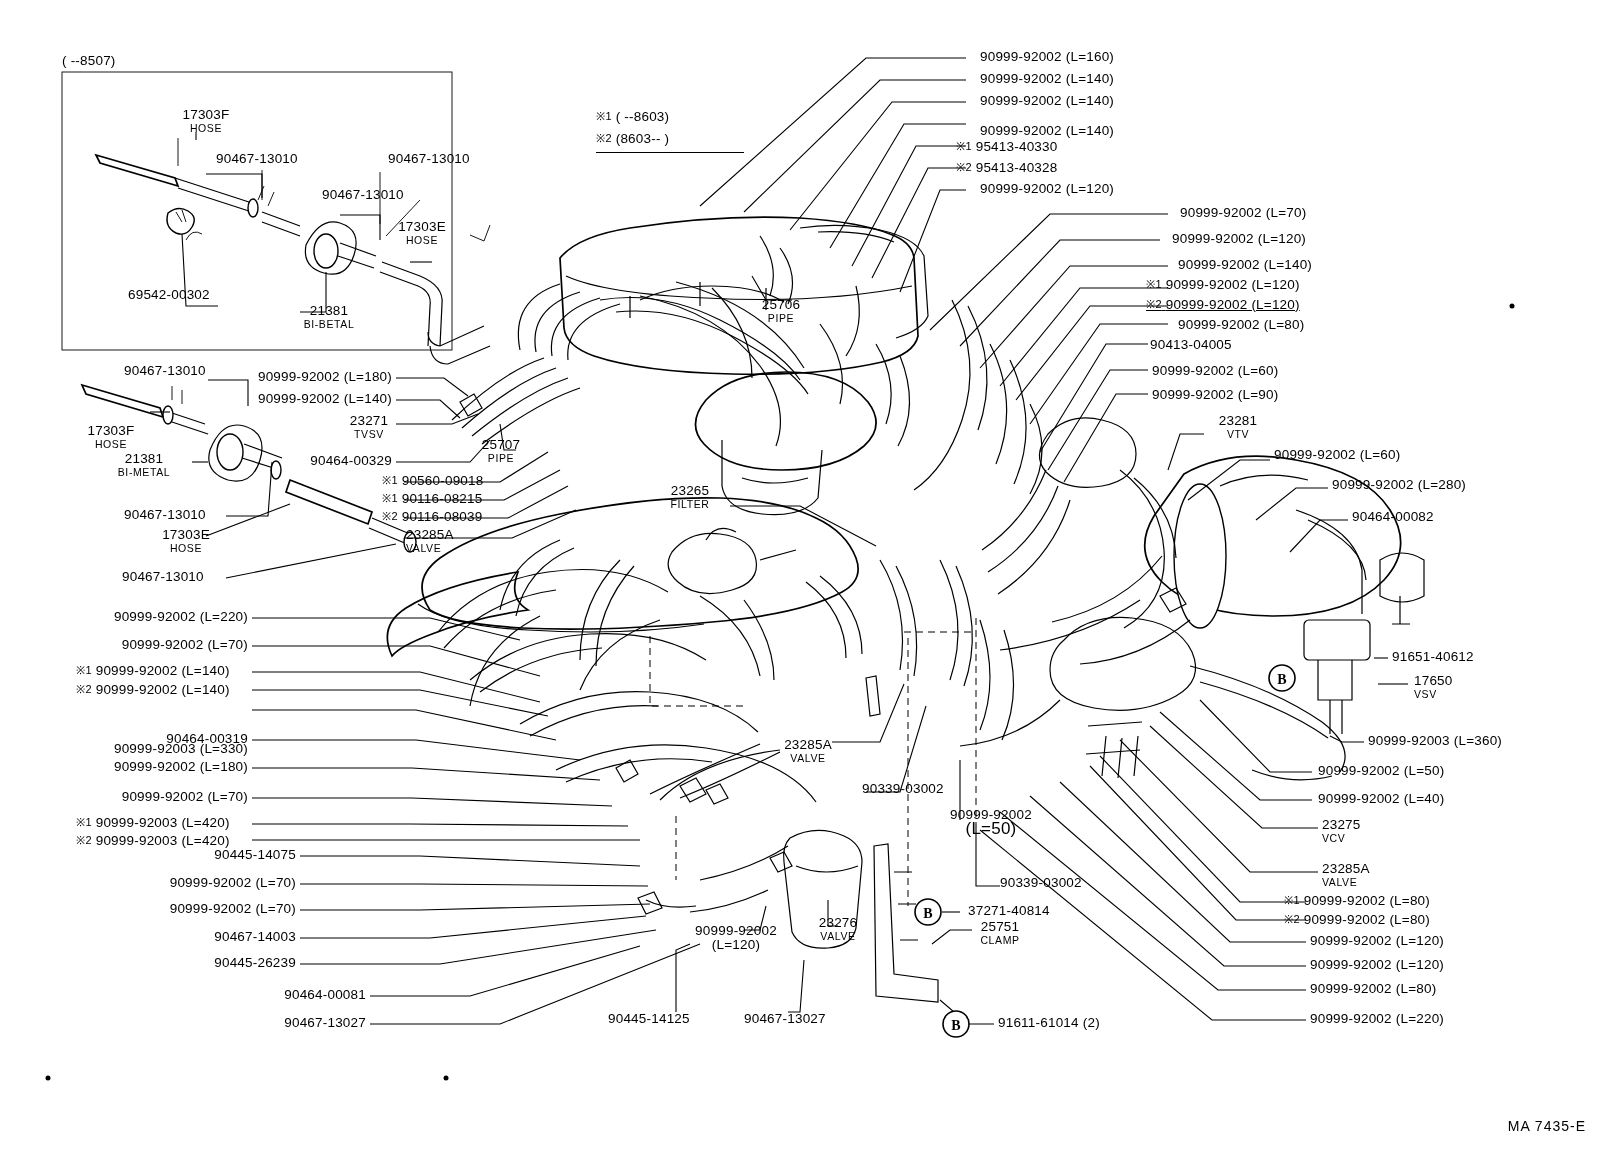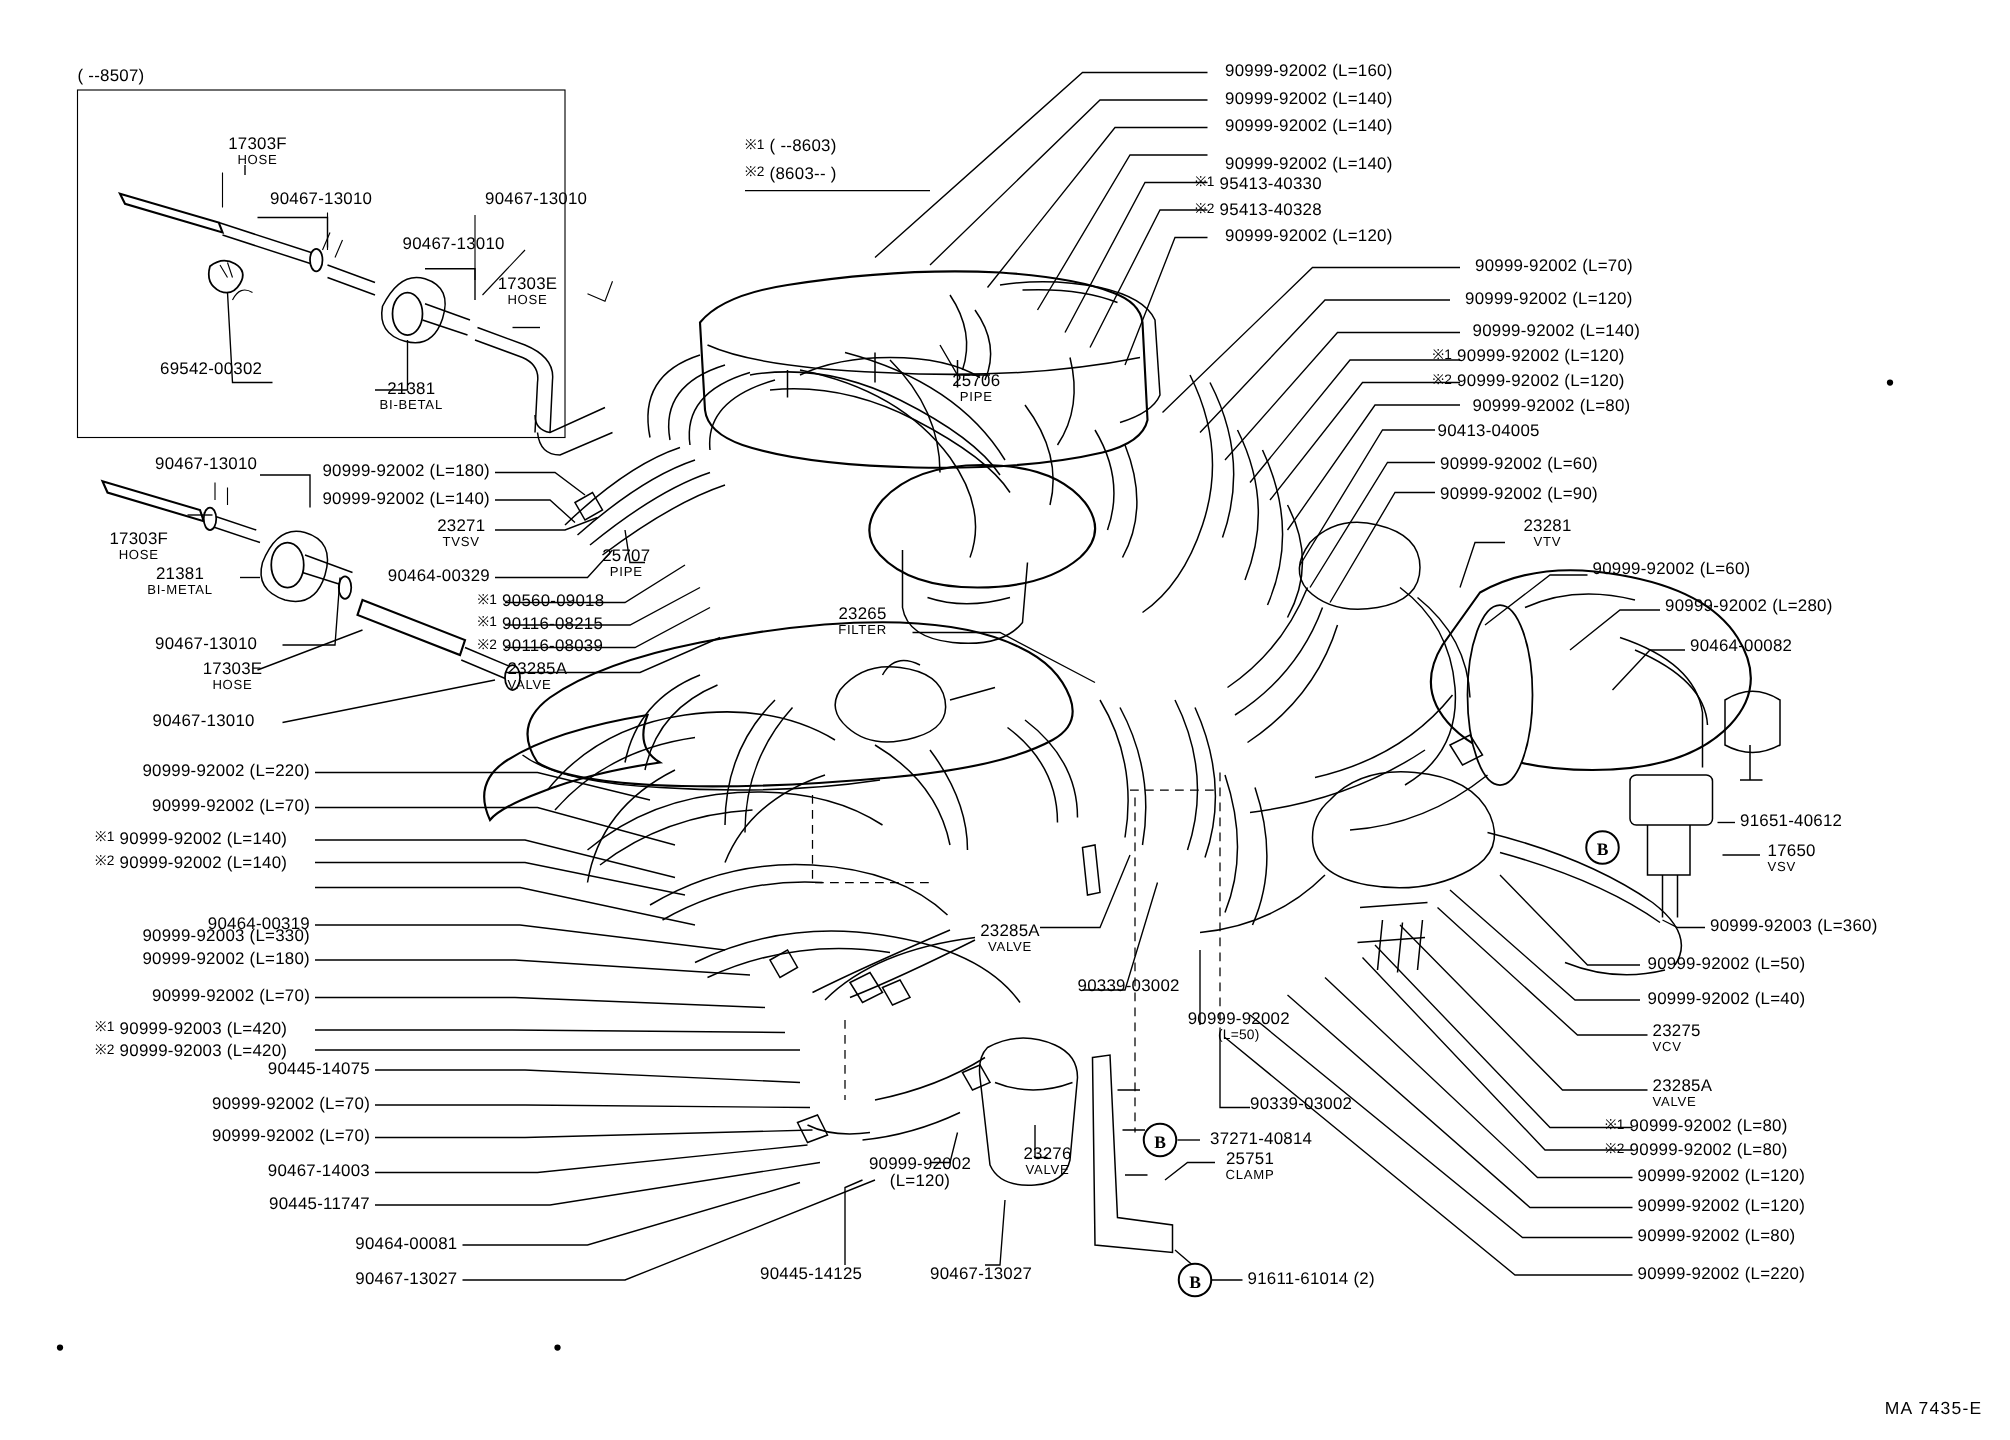--- a/index.html
+++ b/index.html
@@ -354,21 +354,21 @@
   <span>95413-40328</span>
 </div>
 <div class="lbl" style="left:980px;top:182px;">90999-92002 (L=120)</div>
 <div class="lbl" style="left:1180px;top:206px;">90999-92002 (L=70)</div>
 <div class="lbl" style="left:1172px;top:232px;">90999-92002 (L=120)</div>
 <div class="lbl" style="left:1178px;top:258px;">90999-92002 (L=140)</div>
 <div class="lbl" style="left:1146px;top:278px;">
   <span class="mark">※1</span>
   <span>90999-92002 (L=120)</span>
 </div>
-<div class="lbl" style="left:1146px;top:298px;">
+<div class="lbl" style="left:1146px;top:298px;text-decoration:underline;">
   <span class="mark">※2</span>
   <span>90999-92002 (L=120)</span>
 </div>
 <div class="lbl" style="left:1178px;top:318px;">90999-92002 (L=80)</div>
 <div class="lbl" style="left:1150px;top:338px;">90413-04005</div>
 <div class="lbl" style="left:1152px;top:364px;">90999-92002 (L=60)</div>
 <div class="lbl" style="left:1152px;top:388px;">90999-92002 (L=90)</div>
 <div class="lbl ctr" style="left:1206px;top:414px;width:64px;">
   <span>23281</span>
   <span class="sub">VTV</span>
@@ -441,21 +441,21 @@
   <span>90999-92003 (L=420)</span>
 </div>
 <div class="lbl" style="left:76px;top:834px;">
   <span class="mark">※2</span>
   <span>90999-92003 (L=420)</span>
 </div>
 <div class="lbl r" style="left:0px;top:848px;width:296px;">90445-14075</div>
 <div class="lbl r" style="left:0px;top:876px;width:296px;">90999-92002 (L=70)</div>
 <div class="lbl r" style="left:0px;top:902px;width:296px;">90999-92002 (L=70)</div>
 <div class="lbl r" style="left:0px;top:930px;width:296px;">90467-14003</div>
-<div class="lbl r" style="left:0px;top:956px;width:296px;">90445-11747</div>
+<div class="lbl r" style="left:0px;top:956px;width:296px;">90445-26239</div>
 <div class="lbl r" style="left:0px;top:988px;width:366px;">90464-00081</div>
 <div class="lbl r" style="left:0px;top:1016px;width:366px;">90467-13027</div>
 
 <div class="lbl r" style="left:180px;top:370px;width:212px;">90999-92002 (L=180)</div>
 <div class="lbl r" style="left:180px;top:392px;width:212px;">90999-92002 (L=140)</div>
 <div class="lbl ctr" style="left:336px;top:414px;width:66px;">
   <span>23271</span>
   <span class="sub">TVSV</span>
 </div>
 <div class="lbl r" style="left:180px;top:454px;width:212px;">90464-00329</div>
@@ -488,21 +488,21 @@
   <span>23265</span>
   <span class="sub">FILTER</span>
 </div>
 <div class="lbl ctr" style="left:768px;top:738px;width:80px;">
   <span>23285A</span>
   <span class="sub">VALVE</span>
 </div>
 <div class="lbl" style="left:862px;top:782px;">90339-03002</div>
 <div class="lbl ctr" style="left:936px;top:808px;width:110px;">
   <span>90999-92002</span>
-  <span class="sub" style="font-size:11px;letter-spacing:0.2px;">(L=50)</span>
+  <span class="sub" style="font-size:17px;letter-spacing:0.2px;">(L=50)</span>
 </div>
 <div class="lbl" style="left:1000px;top:876px;">90339-03002</div>
 <div class="lbl" style="left:968px;top:904px;">37271-40814</div>
 <div class="lbl ctr" style="left:800px;top:916px;width:76px;">
   <span>23276</span>
   <span class="sub">VALVE</span>
 </div>
 <div class="lbl ctr" style="left:962px;top:920px;width:76px;">
   <span>25751</span>
   <span class="sub">CLAMP</span>

